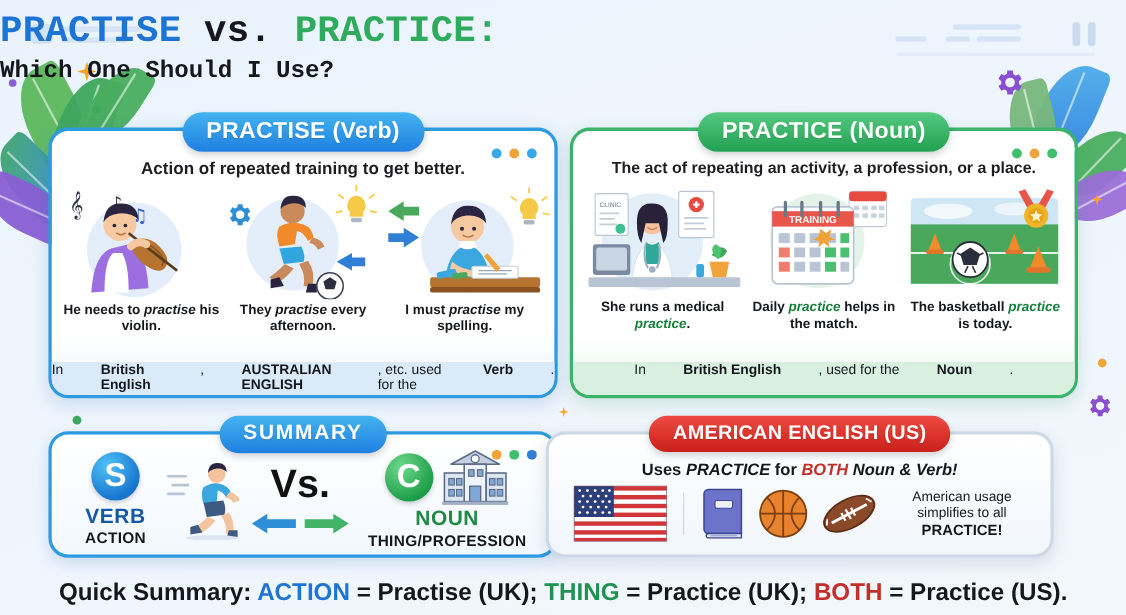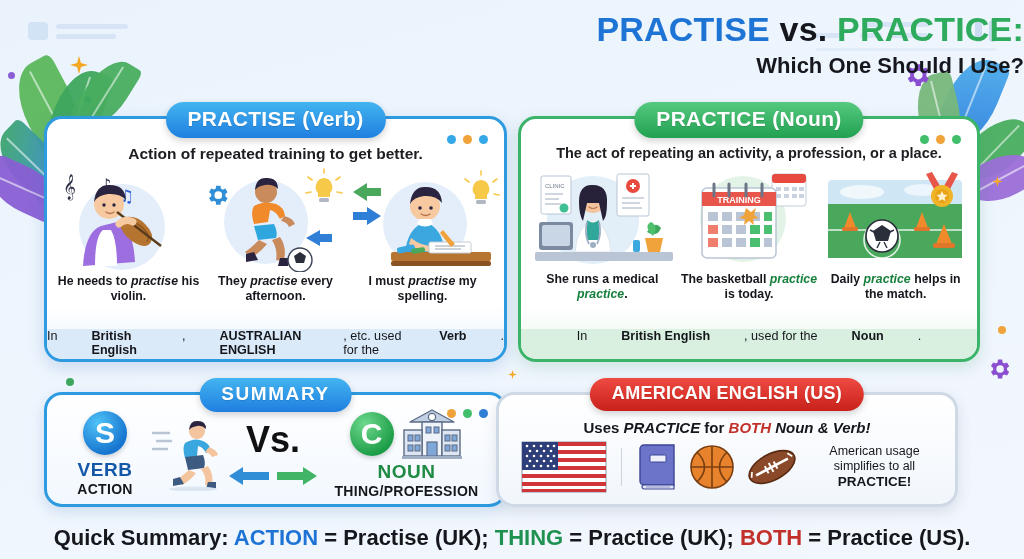--- a/index.html
+++ b/index.html
@@ -121,21 +121,21 @@
     border: 3px solid #cfd9e6;
     box-shadow: 0 5px 14px rgba(80,100,130,.16);
     background: linear-gradient(180deg,#ffffff 0%, #f1f6fc 100%);
   }
   #card-american .pill {
     background: linear-gradient(180deg,#ef4b42 0%, #c8201a 100%);
     font-size: 18px;
   }
 
   
-  #title { position:absolute; top:10px; left:0; right:0; text-align:right; }
+  #title { position:absolute; top:10px; left:0; right:0; text-align:left;font-family:Liberation Mono, monospace; }
   #title .line1 { font-size: 34px; font-weight: bold; letter-spacing:.2px; }
   #title .t-a { color:#1e74d4; }
   #title .t-vs { color:#15171c; }
   #title .t-b { color:#2eab5c; }
   #title .line2 {
     font-size: 22px; font-weight: bold; color:#15171c; margin-top:4px;
   }
 
   
   #quick {
@@ -499,24 +499,24 @@
         </g>
       </svg>
     </div>
   </div>
 
   <div class="examples">
     <div class="ex">
       <span>She runs a medical </span><i>practice</i><span>.</span>
     </div>
     <div class="ex">
+      <span>Daily </span><i>practice</i><span> helps in the match.</span>
+    </div>
+    <div class="ex">
       <span>The basketball </span><i>practice</i><span> is today.</span>
-    </div>
-    <div class="ex">
-      <span>Daily </span><i>practice</i><span> helps in the match.</span>
     </div>
   </div>
 
   <div class="footnote">
     <span>In </span>
       <b>British English</b>
       <span>, used for the </span>
       <b>Noun</b>
       <span>.</span>
   </div>

